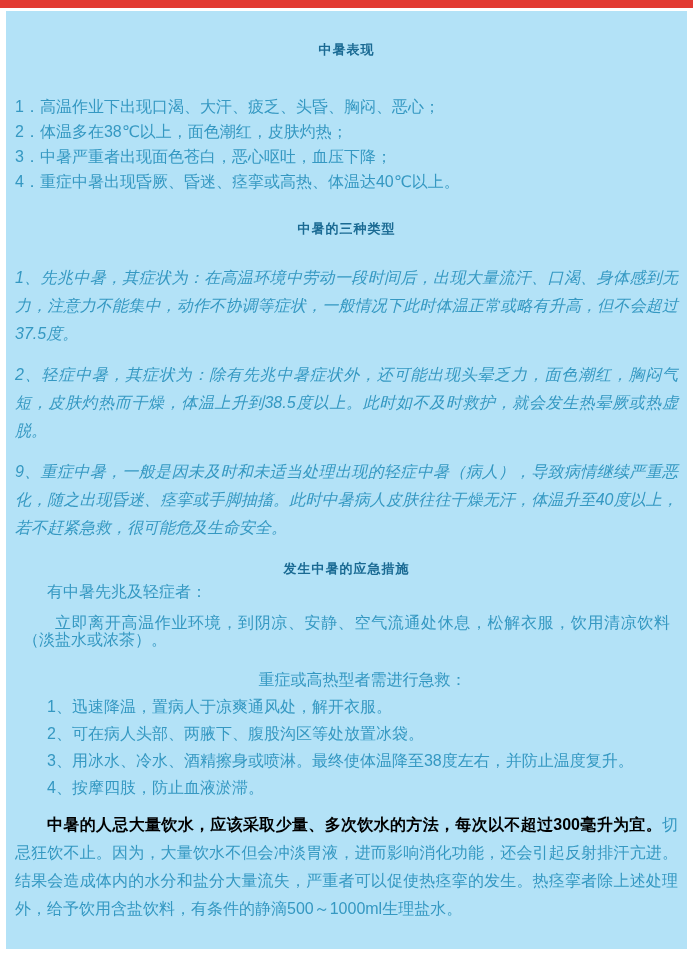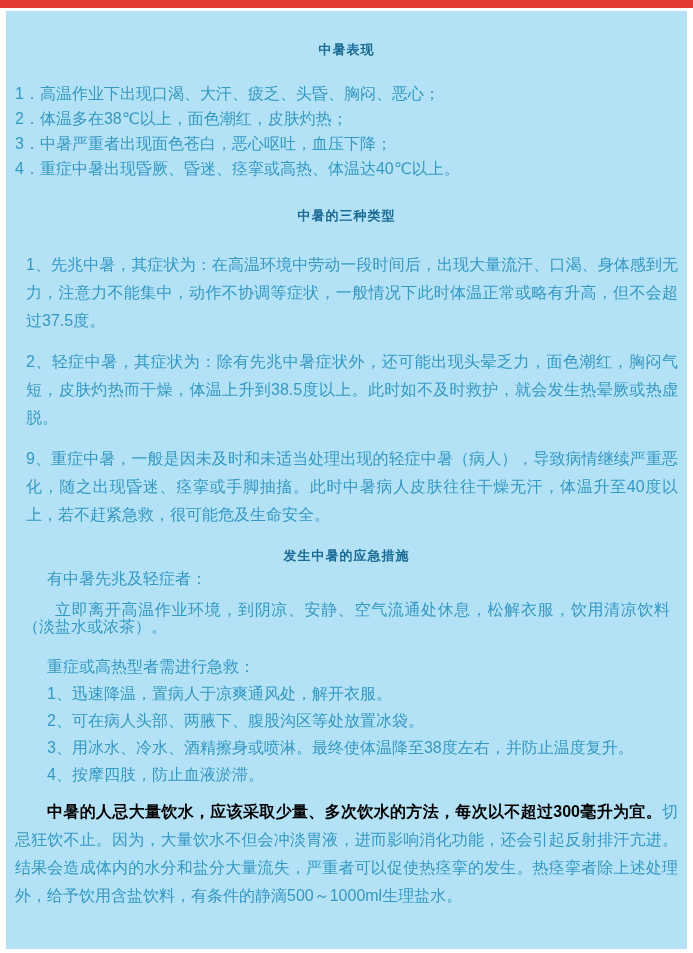--- a/index.html
+++ b/index.html
@@ -26,48 +26,50 @@
     font-size: 16px;
   }
   .section-title {
     text-align: center;
     font-weight: bold;
     font-size: 13px;
     color: #1a6a93;
     letter-spacing: 1px;
   }
   .symptom-list {
-    margin-top: 22px;
+    margin-top: 35px;
     line-height: 25px;
   }
   .symptom-list div {
     white-space: nowrap;
   }
   .title-types { margin-top: 26px; }
   .type-para {
     line-height: 28px;
-    margin: 13px 0 0 11px;
+    margin: 13px 0 0 0;
     text-align: justify;
+    font-style: italic;
   }
   .type-para.first { margin-top: 26px; }
   .title-measures { margin-top: 18px; }
   .measure-header {
     line-height: 28px;
     padding-left: 2em;
   }
   .measure-text {
     margin: 8px;
     line-height: 17px;
     text-indent: 2em;
     text-align: justify;
   }
   .severe-header {
     margin-top: 18px;
     line-height: 27px;
     padding-left: 2em;
+    text-align: center;
   }
   .steps { line-height: 27px; }
   .steps div { padding-left: 2em; white-space: nowrap; }
   .warning-para {
     margin: 10px 0 0 0;
     line-height: 28px;
     text-indent: 2em;
     text-align: justify;
   }
   .warning-para .bold-part {

